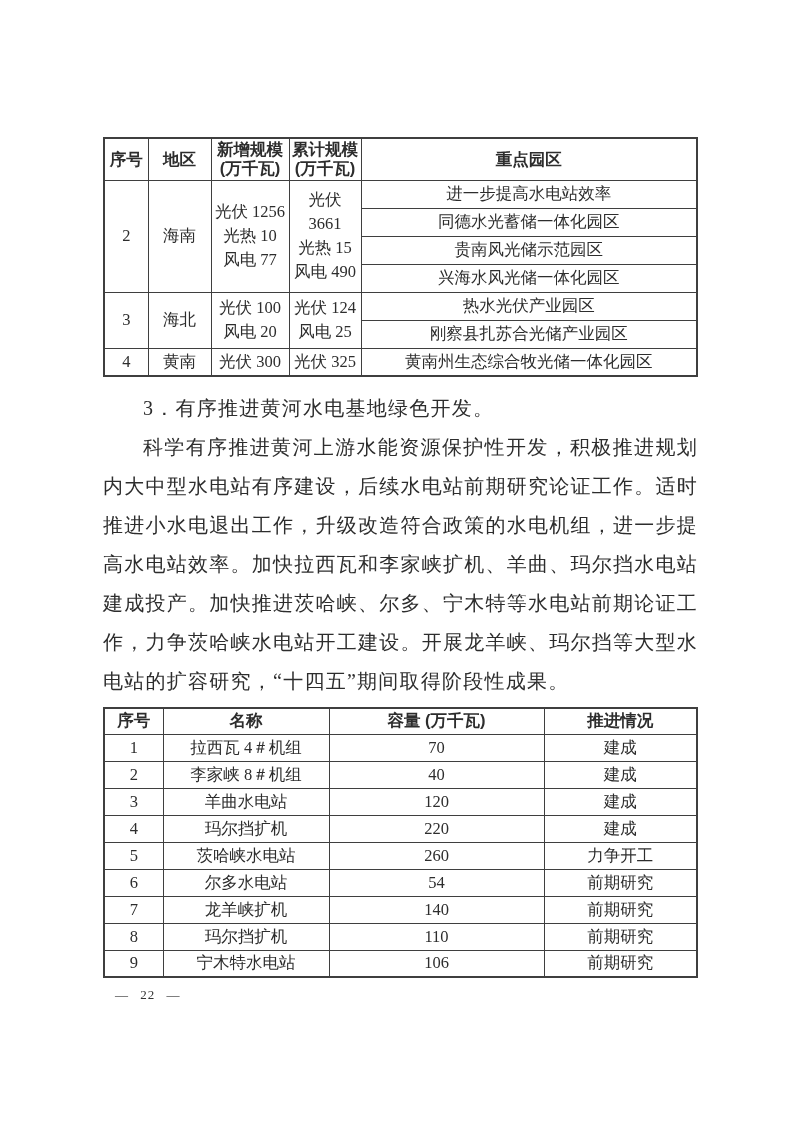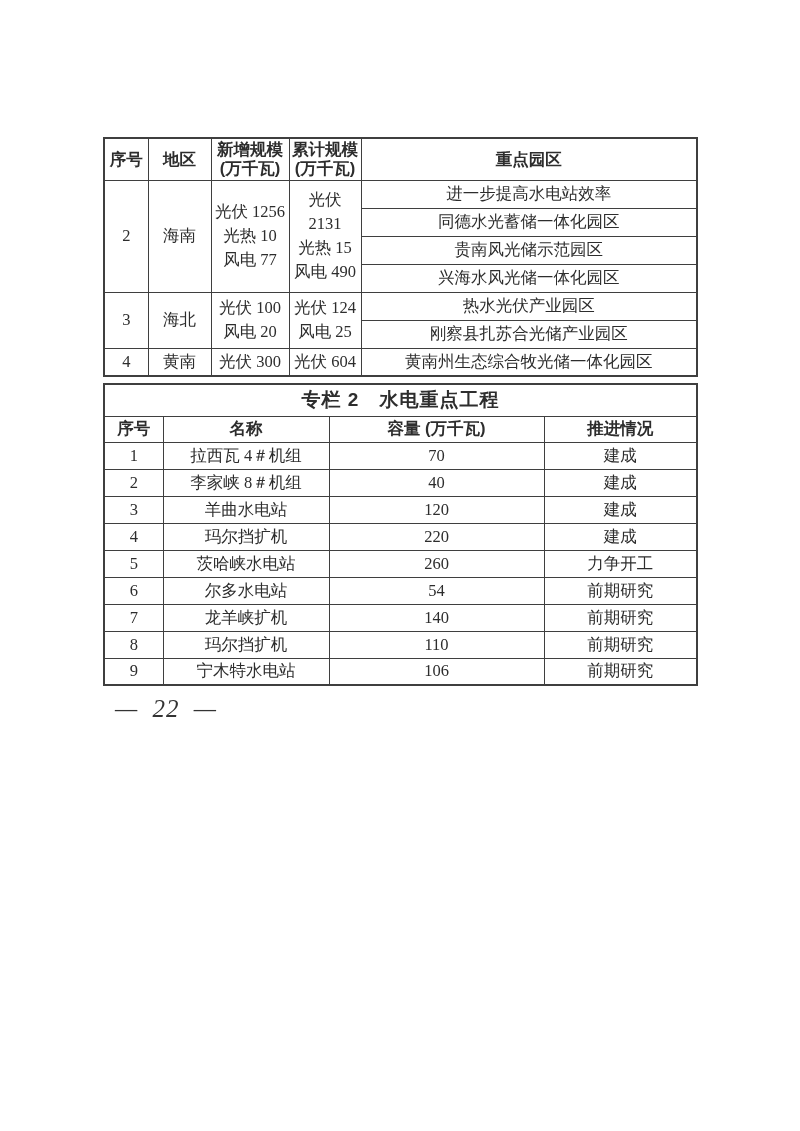--- a/index.html
+++ b/index.html
@@ -68,25 +68,24 @@
     font-family: "Liberation Sans", sans-serif;
     font-weight: bold;
     font-size: 16.5px;
     height: 26px;
   }
   .t2 td { font-size: 16.5px; height: 27px; }
   
   .pagenum {
     margin-top: 9px;
     margin-left: 12px;
-    font-size: 25px;
+    font-size: 13px;
     letter-spacing: 1px;
     word-spacing: 7px;
     color: #333333;
-    font-style: italic;
   }
 </style>
 </head>
 <body>
 
 <div class="page">
 
   <table class="t1">
     <colgroup>
       <col style="width:44px">
@@ -112,21 +111,21 @@
 
     <tr class="data">
       <td rowspan="4">2</td>
       <td rowspan="4">海南</td>
       <td rowspan="4">
         <div>光伏 1256</div>
         <div>光热 10</div>
         <div>风电 77</div>
       </td>
       <td rowspan="4">
-        <div>光伏 2131</div>
+        <div>光伏 3661</div>
         <div>光热 15</div>
         <div>风电 490</div>
       </td>
       <td>进一步提高水电站效率</td>
     </tr>
     <tr class="data">
       <td>同德水光蓄储一体化园区</td>
     </tr>
     <tr class="data">
       <td>贵南风光储示范园区</td>
@@ -149,38 +148,37 @@
       <td>热水光伏产业园区</td>
     </tr>
     <tr class="data">
       <td>刚察县扎苏合光储产业园区</td>
     </tr>
 
     <tr class="data">
       <td>4</td>
       <td>黄南</td>
       <td>光伏 300</td>
-      <td>光伏 604</td>
+      <td>光伏 325</td>
       <td>黄南州生态综合牧光储一体化园区</td>
     </tr>
   </tbody>
     </table>
 
+  <p class="section-heading">3．有序推进黄河水电基地绿色开发。</p>
+  <p class="body-paragraph">科学有序推进黄河上游水能资源保护性开发，积极推进规划内大中型水电站有序建设，后续水电站前期研究论证工作。适时推进小水电退出工作，升级改造符合政策的水电机组，进一步提高水电站效率。加快拉西瓦和李家峡扩机、羊曲、玛尔挡水电站建成投产。加快推进茨哈峡、尔多、宁木特等水电站前期论证工作，力争茨哈峡水电站开工建设。开展龙羊峡、玛尔挡等大型水电站的扩容研究，“十四五”期间取得阶段性成果。</p>
 
   <table class="t2">
     <colgroup>
       <col style="width:59px">
         <col style="width:166px">
         <col style="width:215px">
         <col>
     </colgroup>
     <tbody>
-        <tr>
-      <td colspan="4" class="title-cell">专栏 2　水电重点工程</td>
-    </tr>
     <tr>
       <th>序号</th>
       <th>名称</th>
       <th>容量 (万千瓦)</th>
       <th>推进情况</th>
     </tr>
     <tr>
       <td>1</td>
       <td>拉西瓦 4＃机组</td>
       <td>70</td>

